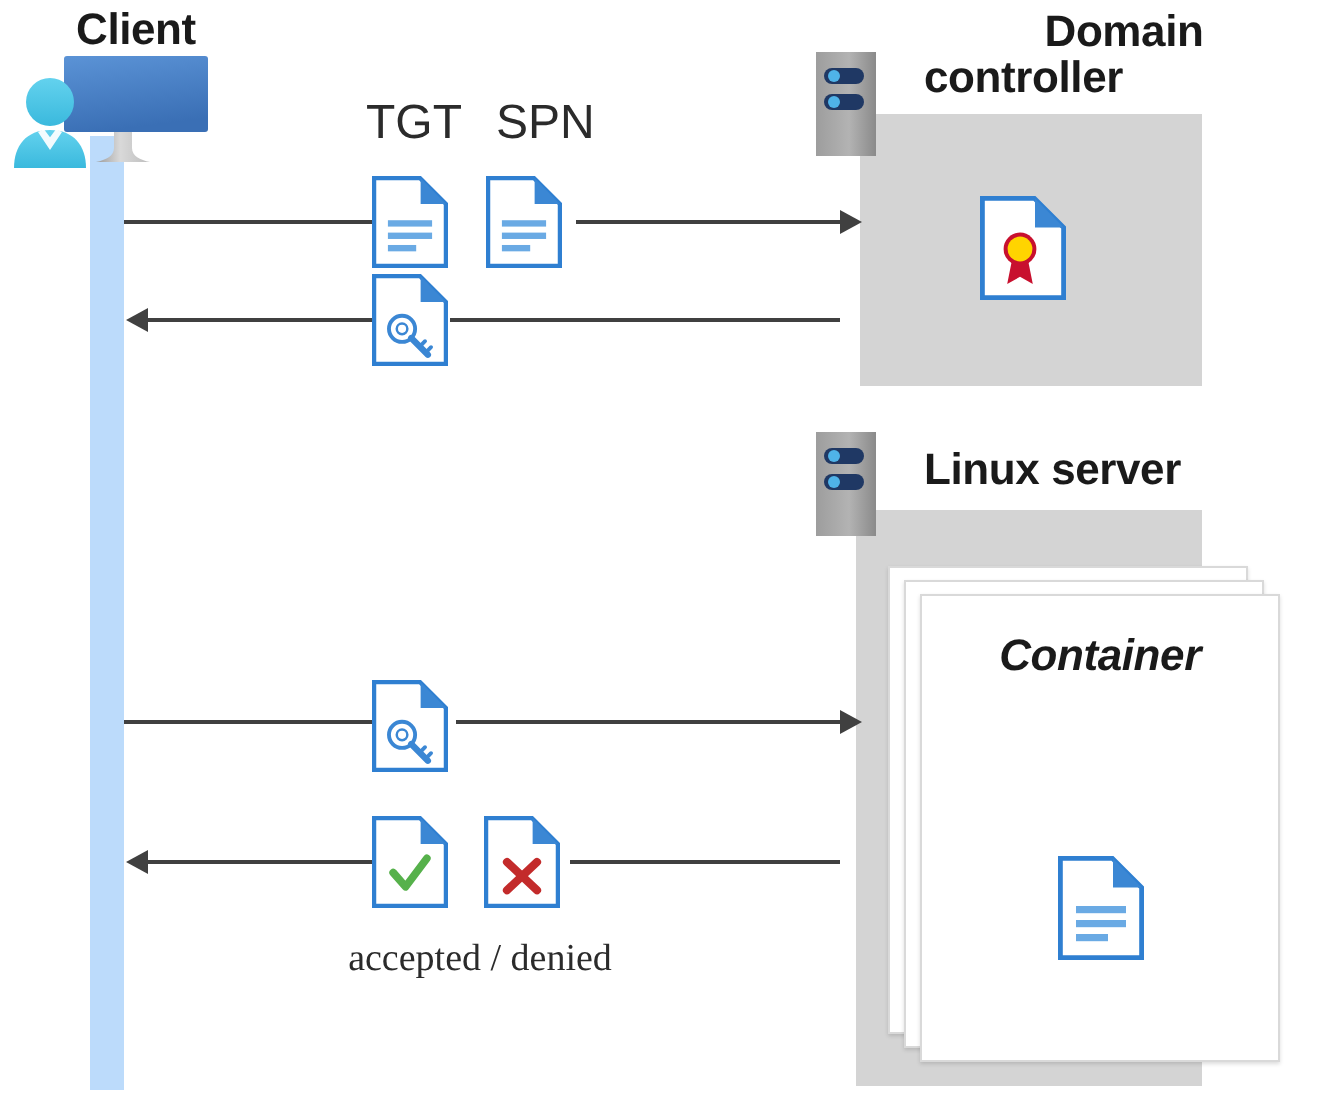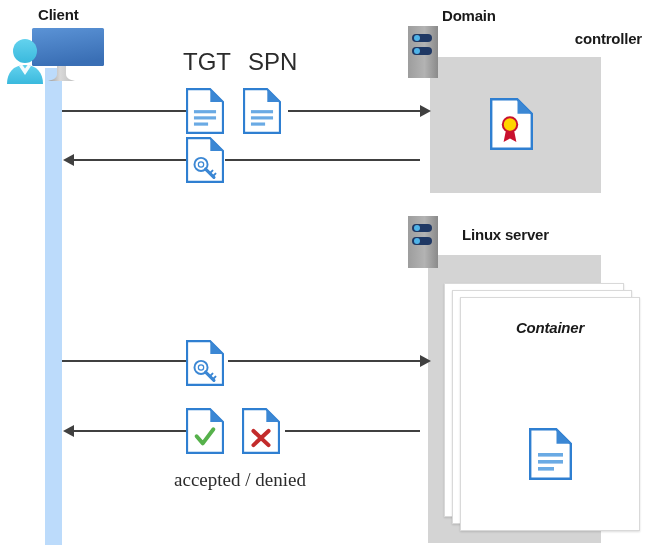--- a/index.html
+++ b/index.html
@@ -14,21 +14,21 @@
     background: #ffffff;
     font-family: "Liberation Sans", sans-serif;
     overflow: hidden;
   }
   .abs { position: absolute; }
 
   
   .title-bold {
     font-weight: bold;
     color: #1a1a1a;
-    font-size: 15px;
+    font-size: 22px;
     line-height: 26px;
     letter-spacing: -0.2px;
   }
   .label-plain {
     color: #2b2b2b;
     font-size: 24px;
     line-height: 24px;
   }
   .caption-plain {
     color: #2b2b2b;
@@ -129,22 +129,22 @@
         </linearGradient>
       </defs>
       <rect x="0" y="0" width="30" height="52" fill="url(#srvGrad1)"></rect>
       <rect x="4" y="8" width="20" height="8" rx="4" fill="#1f3864"></rect>
       <circle cx="9" cy="12" r="3" fill="#4fb3e8"></circle>
       <rect x="4" y="21" width="20" height="8" rx="4" fill="#1f3864"></rect>
       <circle cx="9" cy="25" r="3" fill="#4fb3e8"></circle>
     </svg>
   </div>
 
-  <div class="abs title-bold" style="left:442px; top:3px; width:180px;">Domain</div>
-  <div class="abs title-bold" style="left:462px; top:26px; width:180px;text-align:right;">controller</div>
+  <div class="abs title-bold" style="left:472px; top:3px; width:180px;text-align:center;">Domain</div>
+  <div class="abs title-bold" style="left:462px; top:26px; width:180px;">controller</div>
 
   <div class="abs" style="left:490px; top:98px;">
     <svg width="43" height="52" viewBox="0 0 43 52" class="icon-wrap">
       <path d="M1.2 1.2 h26 l14.6 14.6 v35 h-40.6 z" fill="#ffffff" stroke="#2f7fd1" stroke-width="2.4"></path>
       <path d="M27.5 1.2 v14.6 h14.3 z" fill="#3b87d4"></path>
       <circle cx="20" cy="26.5" r="8.2" fill="#c8102e"></circle>
       <circle cx="20" cy="26.5" r="6.2" fill="#ffd400"></circle>
       <path d="M15.8 33 l-2.2 11 l6.4 -3.6 l6.4 3.6 l-2.2 -11 z" fill="#c8102e"></path>
     </svg>
   </div>

